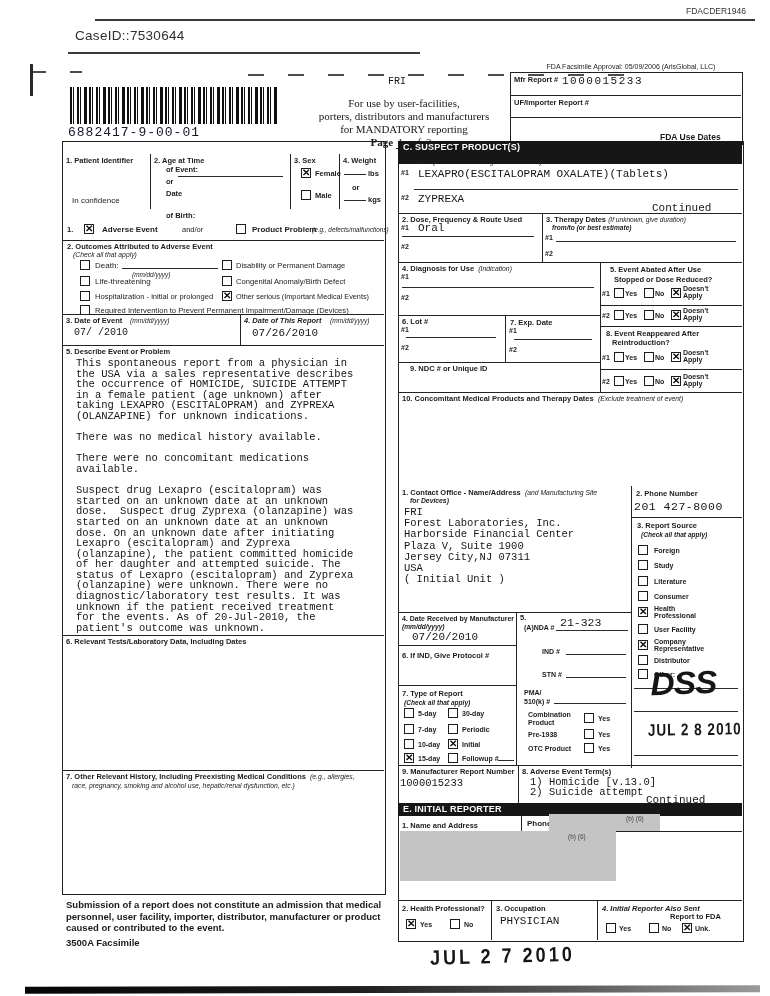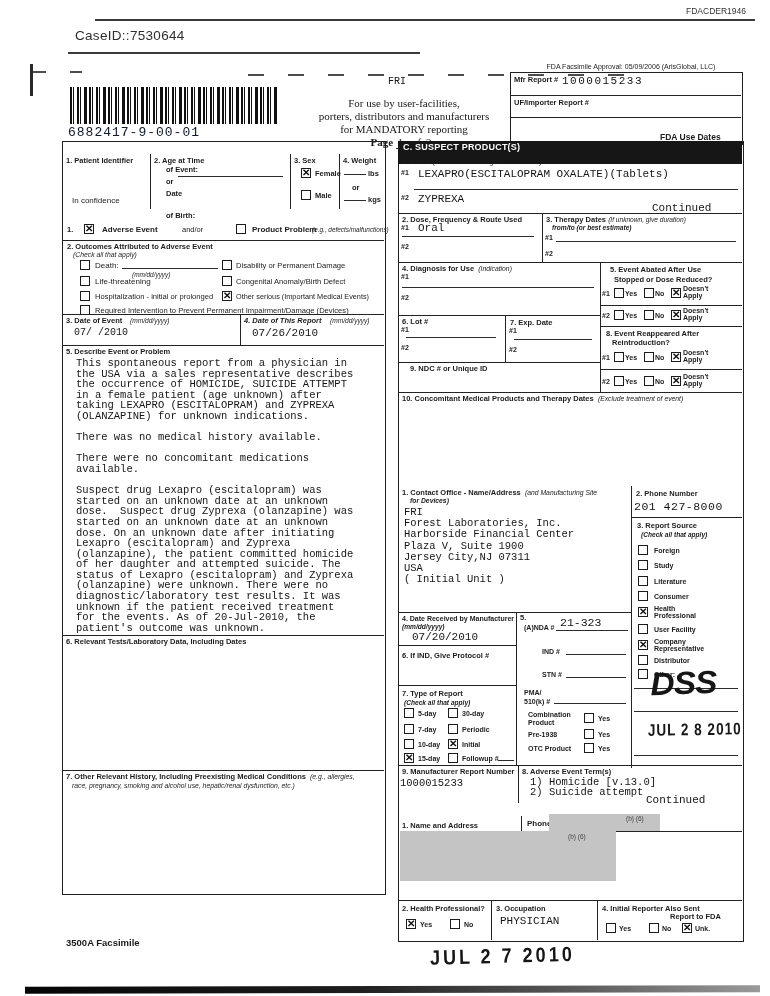--- a/index.html
+++ b/index.html
@@ -170,20 +170,21 @@
 for the events. As of 20-Jul-2010, the
 patient's outcome was unknown.</div>
   <div class="hl" style="left:62px;top:635px;width:322px;"></div>
 
   <span class="abs lb" style="left:66px;top:638px;">6. Relevant Tests/Laboratory Data, Including Dates</span>
   <div class="hl" style="left:62px;top:770px;width:322px;"></div>
 
   <span class="abs lb" style="left:66px;top:773px;width:300px;"><span>7. Other Relevant History, Including Preexisting Medical Conditions</span>&nbsp;&nbsp;<span class="it" style="font-size:6.8px;">(e.g., allergies,</span></span>
   <span class="abs it" style="left:72px;top:782px;font-size:6.8px;font-weight:normal;">race, pregnancy, smoking and alcohol use, hepatic/renal dysfunction, etc.)</span>
 
+  <div class="abs" style="left:66px;top:899px;width:322px;font:bold 9.5px/11.5px var(--sans);color:#1a1a1a;">Submission of  a report does not constitute an admission  that medical personnel, user facility, importer, distributor, manufacturer  or product caused or contributed to the event.</div>
   <span class="abs" style="left:66px;top:937px;font:bold 9.5px var(--sans);">3500A Facsimile</span>
 
   <div class="sec" style="left:398px;top:141px;width:344px;height:799px;"></div>
 
   <div class="bar" style="left:398px;top:141px;width:344px;height:23px;">C. SUSPECT PRODUCT(S)</div>
 
   <span class="abs lb" style="left:402px;top:158px;"><span>1. Name</span> <span class="it" style="font-size:6.8px;">(Give labeled strength &amp; mfr/labeler)</span></span>
   <span class="abs lb7" style="left:401px;top:169px;">#1</span>
   <span class="abs mono" style="left:418px;top:168px;font-size:11px;">LEXAPRO(ESCITALOPRAM OXALATE)(Tablets)</span>
   <div class="wl" style="left:414px;top:189px;width:324px;"></div>
@@ -362,41 +363,42 @@
 
   <div class="hl" style="left:398px;top:765px;width:344px;"></div>
   <div class="vl" style="left:518px;top:765px;height:38px;"></div>
   <span class="abs lb" style="left:402px;top:768px;">9. Manufacturer Report Number</span>
   <span class="abs mono" style="left:400px;top:777px;font-size:10.5px;">1000015233</span>
   <span class="abs lb" style="left:522px;top:768px;">8. Adverse Event Term(s)</span>
   <span class="abs mono" style="left:530px;top:776px;font-size:10.5px;">1) Homicide [v.13.0]</span>
   <span class="abs mono" style="left:530px;top:786px;font-size:10.5px;">2) Suicide attempt</span>
   <span class="abs mono" style="left:646px;top:794px;font-size:11px;">Continued</span>
 
+  <div class="bar" style="left:398px;top:803px;width:344px;height:13px;">E. INITIAL REPORTER</div>
 
   <span class="abs lb" style="left:402px;top:822px;">1. Name and Address</span>
   <div class="vl" style="left:521px;top:816px;height:15px;"></div>
   <span class="abs" style="left:527px;top:819px;font:bold 8px var(--sans);">Phone #</span>
   <div class="gray" style="left:549px;top:814px;width:111px;height:17px;"></div>
   <span class="abs" style="left:626px;top:815px;font:6.5px var(--sans);color:#444;">(b) (6)</span>
   <div class="gray" style="left:399.5px;top:831px;width:216px;height:50px;"></div>
   <span class="abs" style="left:568px;top:832.5px;font:6.5px var(--sans);color:#444;">(b) (6)</span>
   <div class="hl" style="left:616px;top:831px;width:126px;"></div>
 
   <div class="hl" style="left:398px;top:900px;width:344px;"></div>
   <div class="vl" style="left:491px;top:900px;height:40px;"></div>
   <div class="vl" style="left:597px;top:900px;height:40px;"></div>
   <span class="abs lb" style="left:402px;top:905px;">2. Health Professional?</span>
   <span class="cb on" style="left:406px;top:919px;">✕</span>
   <span class="abs lb7" style="left:420px;top:921px;">Yes</span>
   <span class="cb" style="left:450px;top:919px;"></span>
   <span class="abs lb7" style="left:464px;top:921px;">No</span>
   <span class="abs lb" style="left:496px;top:905px;">3. Occupation</span>
   <span class="abs mono" style="left:500px;top:915px;font-size:11px;">PHYSICIAN</span>
-  <span class="abs lb" style="left:602px;top:905px;">4. Initial Reporter Also Sent</span>
+  <span class="abs lb" style="left:602px;top:905px;font-style:italic;">4. Initial Reporter Also Sent</span>
   <span class="abs lb" style="left:634px;top:913px;margin-left:36px;">Report to FDA</span>
   <span class="cb" style="left:606px;top:923px;"></span>
   <span class="abs lb7" style="left:619px;top:925px;">Yes</span>
   <span class="cb" style="left:649px;top:923px;"></span>
   <span class="abs lb7" style="left:662px;top:925px;">No</span>
   <span class="cb on" style="left:682px;top:923px;">✕</span>
   <span class="abs lb7" style="left:695px;top:925px;">Unk.</span>
 
   <span class="stamp" style="left:430px;top:946px;font-size:18px;letter-spacing:3px;transform:rotate(-1.5deg) scaleY(1.15);white-space:nowrap;">JUL 2 7 2010</span>
   <div class="abs" style="left:25px;top:986px;width:735px;height:7px;background:linear-gradient(90deg,#050505 0%,#1e1e1e 45%,#5a5a5a 75%,#9a9a9a 100%);transform:rotate(-.1deg);"></div>

